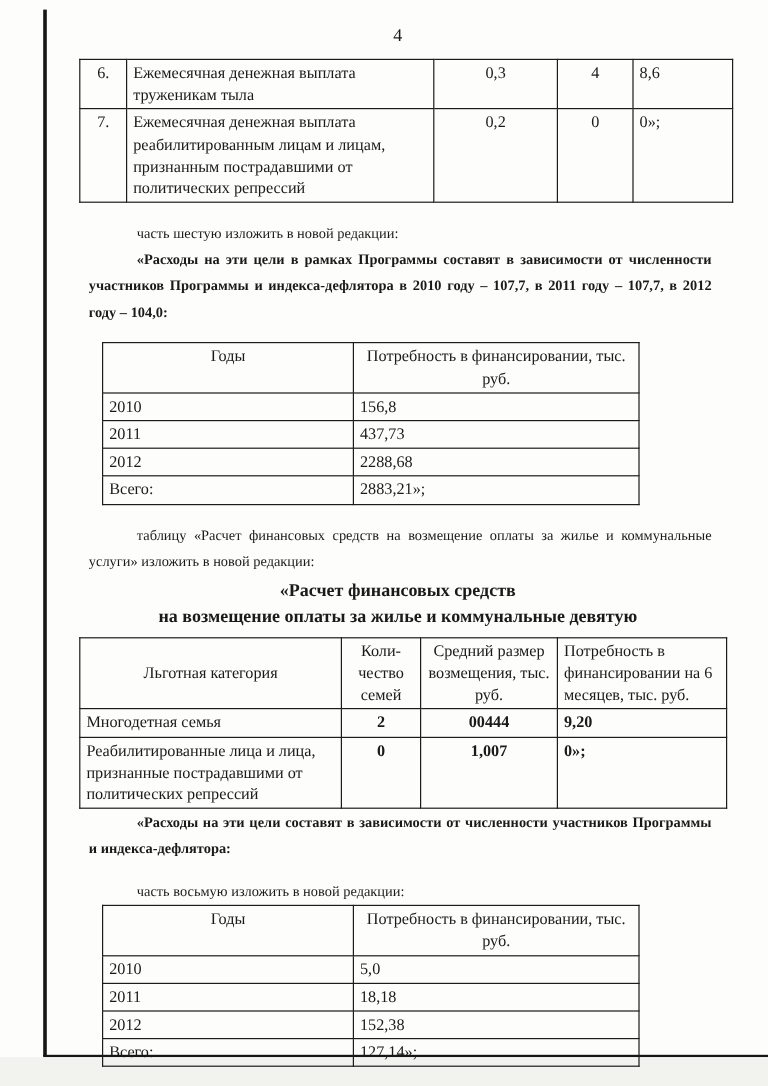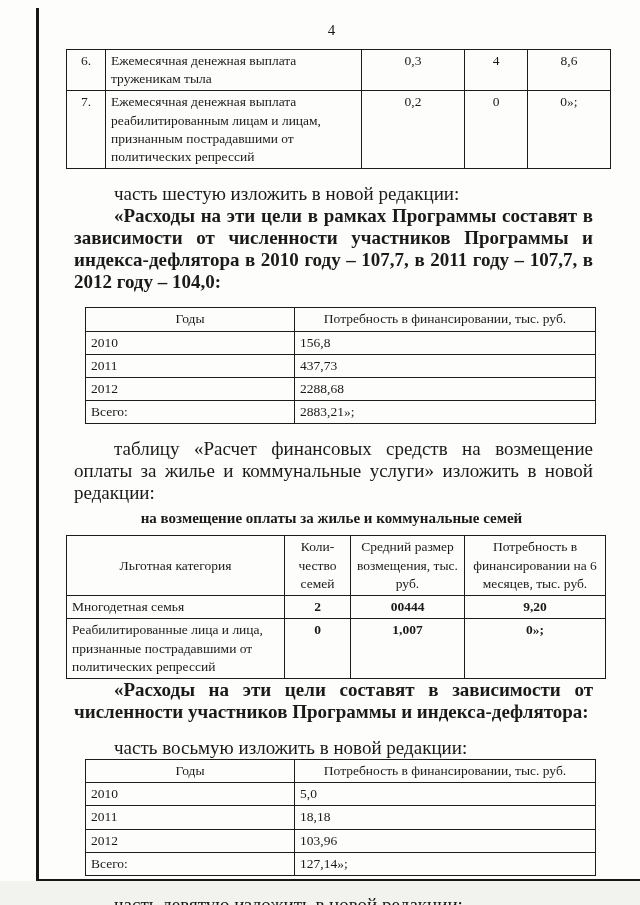--- a/index.html
+++ b/index.html
@@ -24,33 +24,33 @@
     line-height:1.35;
     padding:2px 5px;
     vertical-align:top;
     font-weight:normal;
   }
   .t1{width:530px;}
   .t1 .c-num{text-align:center;width:28px;}
   .t1 .c-desc{width:245px;text-align:left;}
   .t1 .c-v1{width:92px;text-align:center;}
   .t1 .c-v2{width:52px;text-align:center;}
-  .t1 .c-v3{width:72px;text-align:center;margin-top:34px;}
-  .t2,.t4{width:511px;margin-left:19px;}
+  .t1 .c-v3{width:72px;margin-top:34px;}
+  .t2,.t4{width:448px;margin-left:19px;}
   .t2 th,.t4 th{font-weight:bold;text-align:center;}
   .t2 td,.t4 td{font-weight:bold;text-align:left;padding:1px 4px;}
   .t2 .c-year{width:198px;}
   .t3{width:531px;}
   .t3 th{font-weight:bold;text-align:center;}
   .t3 .c-cat{width:207px;text-align:left;}
   .t3 .c-cnt{width:55px;text-align:center;}
   .t3 .c-avg{width:103px;text-align:center;}
-  .t3 .c-need{width:130px;text-align:center;}
+  .t3 .c-need{width:130px;text-align:left;}
   .t3 td.c-cnt,.t3 td.c-avg,.t3 td.c-need{font-weight:bold;}
-  .para{font-size:19px;line-height:22px;margin:0 0 0 8px;width:519px;text-indent:40px;}
+  .para{font-size:12px;line-height:22px;margin:0 0 0 8px;width:519px;text-indent:40px;}
   .para.intro{text-align:left;margin-top:14px;margin-bottom:0;}
   .para.quote{font-weight:bold;text-align:justify;margin-top:0;margin-bottom:14px;}
   .tbl-heading{font-weight:bold;font-size:15px;line-height:21px;text-align:center;margin:2px 0 6px 0;}
   .tbl-heading span{display:block;}
 </style>
 </head>
 <body>
 
 <div class="page">
   <div class="artifact-left"></div>
@@ -104,21 +104,22 @@
         <tr>
           <td class="c-year">Всего:</td>
           <td>2883,21»;</td>
         </tr>
       </tbody>
     </table>
 
     <p class="para intro" style="text-align:justify;">таблицу «Расчет финансовых средств на возмещение оплаты за жилье и коммунальные услуги» изложить в новой редакции:</p>
 
     <div class="tbl-heading" style="margin-top:4px;">
-      <span>на возмещение оплаты за жилье и коммунальные семей</span>
+      <span>«Расчет финансовых средств</span>
+      <span>на возмещение оплаты за жилье и коммунальные девятую</span>
     </div>
 
     <table class="t t3">
       <tbody>
         <tr>
           <th class="c-cat" style="text-align:center;vertical-align:middle;">Льготная категория</th>
           <th class="c-cnt">Коли-чество семей</th>
           <th class="c-avg">Средний размер возмещения, тыс. руб.</th>
           <th class="c-need">Потребность в финансировании на 6 месяцев, тыс. руб.</th>
         </tr>
@@ -149,21 +150,21 @@
         <tr>
           <td style="width:198px;">2010</td>
           <td>5,0</td>
         </tr>
         <tr>
           <td>2011</td>
           <td>18,18</td>
         </tr>
         <tr>
           <td>2012</td>
-          <td>103,96</td>
+          <td>152,38</td>
         </tr>
         <tr>
           <td>Всего:</td>
           <td>127,14»;</td>
         </tr>
       </tbody>
     </table>
 
     <p class="para intro" style="margin-top:18px;">часть девятую изложить в новой редакции:</p>
 

